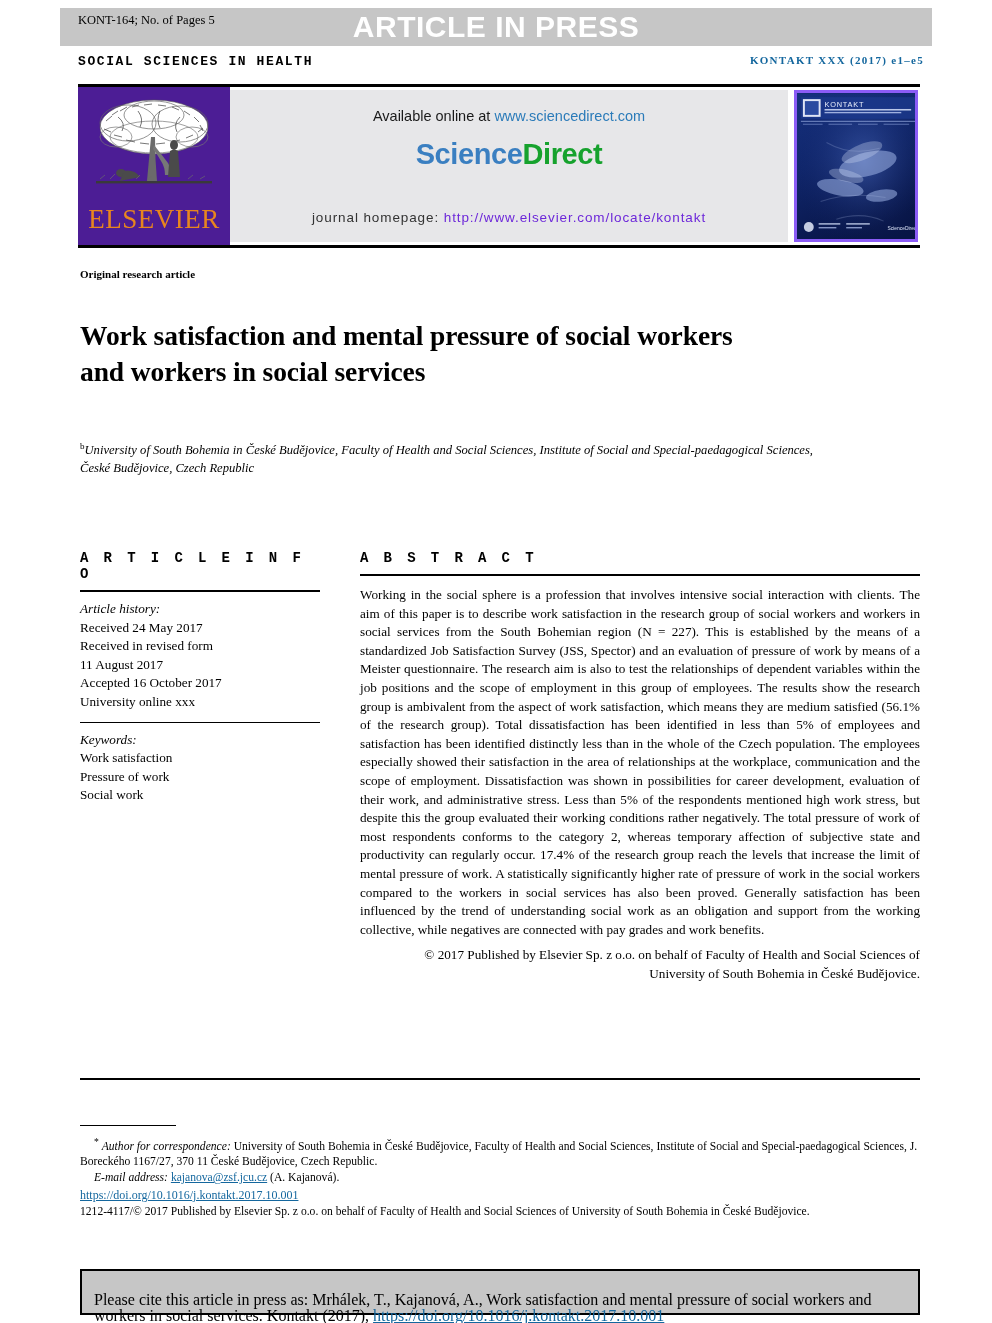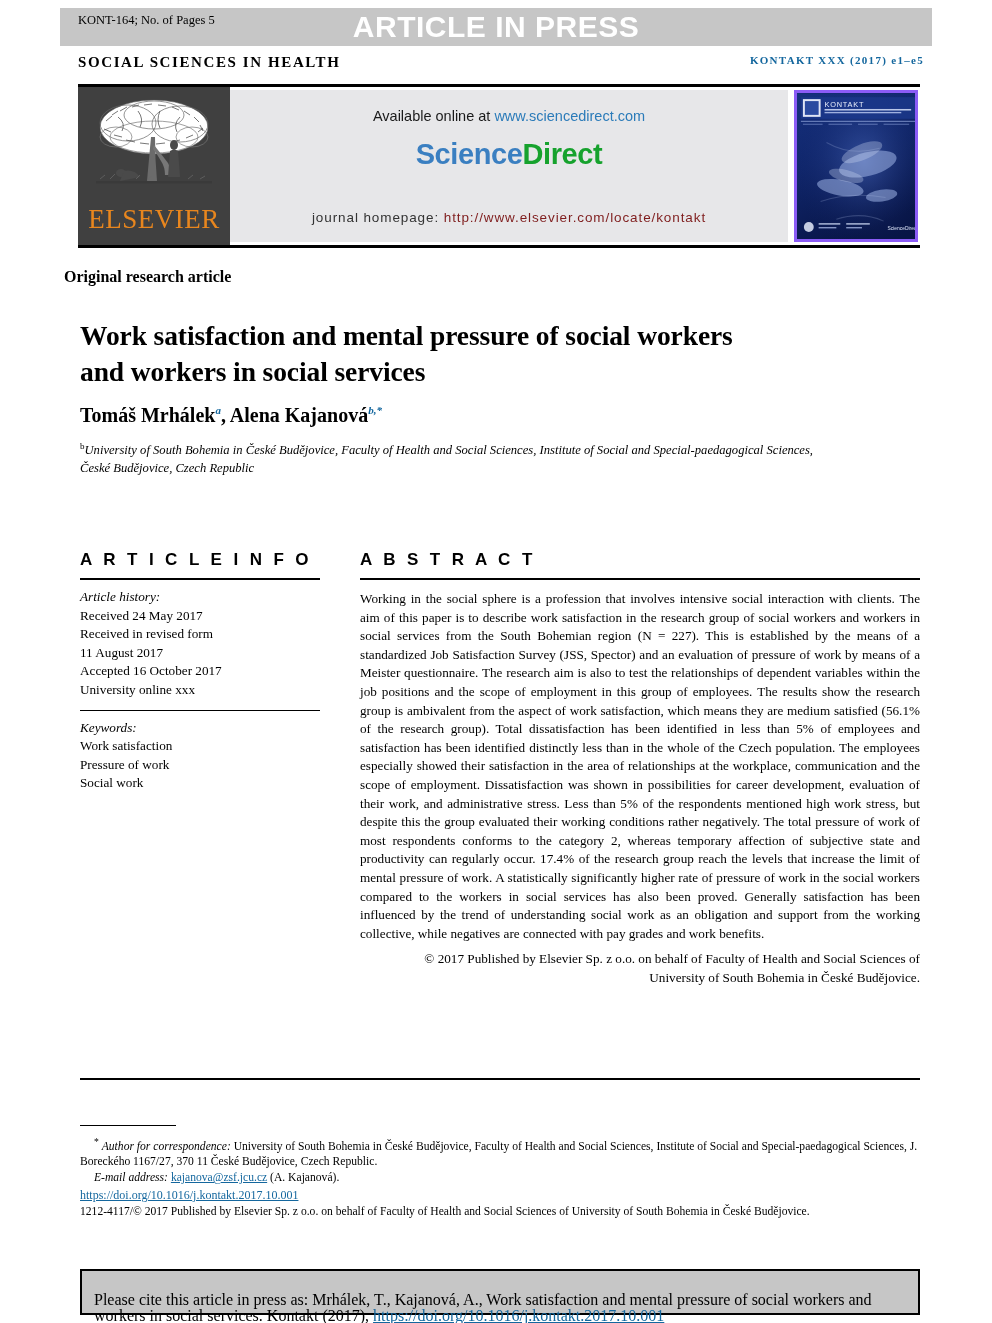--- a/index.html
+++ b/index.html
@@ -53,23 +53,23 @@
     font-size: 12.5px;
     color: #000;
     z-index: 3;
   }
 
   
   .runhead {
     position: absolute;
     left: 78px;
     top: 54px;
-    font-family: Liberation Serif, serif;
-    font-weight: bold;
-    font-size: 15px;
+    font-family: Liberation Mono, monospace;
+    font-weight: bold;
+    font-size: 13px;
     letter-spacing: 1.6px;
     color: #000;
   }
   .runhead-right {
     position: absolute;
     right: 68px;
     top: 54px;
     font-family: "Liberation Serif", serif;
     font-weight: bold;
     font-size: 11px;
@@ -93,21 +93,21 @@
     left: 0; top: 0;
     width: 842px;
     height: 158px;
     display: flex;
     align-items: stretch;
   }
   .elsevier-box {
     width: 152px;
     flex: 0 0 152px;
     position: relative;
-    background: #404040;
+    background: #4c1d95;
   }
   .elsevier-tree {
     position: absolute;
     left: 10px;
     top: 6px;
     width: 132px;
     height: 112px;
   }
   .elsevier-word {
     position: absolute;
@@ -155,21 +155,21 @@
     position: absolute;
     left: 0; right: 0;
     bottom: 17px;
     text-align: center;
     font-family: "Liberation Sans", sans-serif;
     font-size: 13.5px;
     letter-spacing: 0.9px;
     color: #333;
   }
   .sd-home a {
-    color: #7f1d1d;
+    color: #6d28d9;
     text-decoration: none;
   }
   .cover-box {
     width: 132px;
     flex: 0 0 132px;
     position: relative;
     padding: 3px 0 3px 6px;
     box-sizing: border-box;
   }
   .cover-img {
@@ -178,25 +178,25 @@
     position: relative;
     overflow: hidden;
     background: #0b1f63;
     border: 3px solid #8b5cf6;
     box-sizing: border-box;
   }
 
   
   .art-type {
     position: absolute;
-    left: 64px;
+    left: 80px;
     top: 268px;
     font-family: "Liberation Serif", serif;
     font-weight: bold;
-    font-size: 16px;
+    font-size: 11px;
   }
   .art-title {
     position: absolute;
     left: 80px;
     top: 300px;
     width: 700px;
     font-family: "Liberation Serif", serif;
     font-weight: bold;
     font-size: 27.5px;
     line-height: 36px;
@@ -237,23 +237,23 @@
     top: 550px;
     width: 240px;
   }
   .abs-col {
     position: absolute;
     left: 360px;
     top: 550px;
     width: 560px;
   }
   .sec-head {
-    font-family: Liberation Sans, sans-serif;
-    font-weight: bold;
-    font-size: 17px;
+    font-family: Liberation Mono, monospace;
+    font-weight: bold;
+    font-size: 14px;
     letter-spacing: 3.4px;
   }
   .rule {
     border-top: 2.5px solid #000;
     margin-top: 8px;
   }
   .rule-thin {
     border-top: 1px solid #000;
     margin: 0;
   }
@@ -464,21 +464,20 @@
         </div>
       </div>
 
     </div>
   </div>
 
   <div class="art-type">Original research article</div>
 
   <h1 class="art-title">Work satisfaction and mental pressure of social workers and workers in social services</h1>
 
-  <div class="authors">Tomáš Mrhálek<sup>a</sup>, Alena Kajanová<sup>b,*</sup></div>
 
   <div class="affils">
     <div><sup>b</sup><span>University of South Bohemia in České Budějovice, Faculty of Health and Social Sciences, Institute of Social and Special-paedagogical Sciences, České Budějovice, Czech Republic</span></div>
   </div>
 
   <div class="info-col">
     <div class="sec-head">A R T I C L E  I N F O</div>
     <div class="rule"></div>
     <div class="info-block">
       <div class="lead">Article history:</div>

